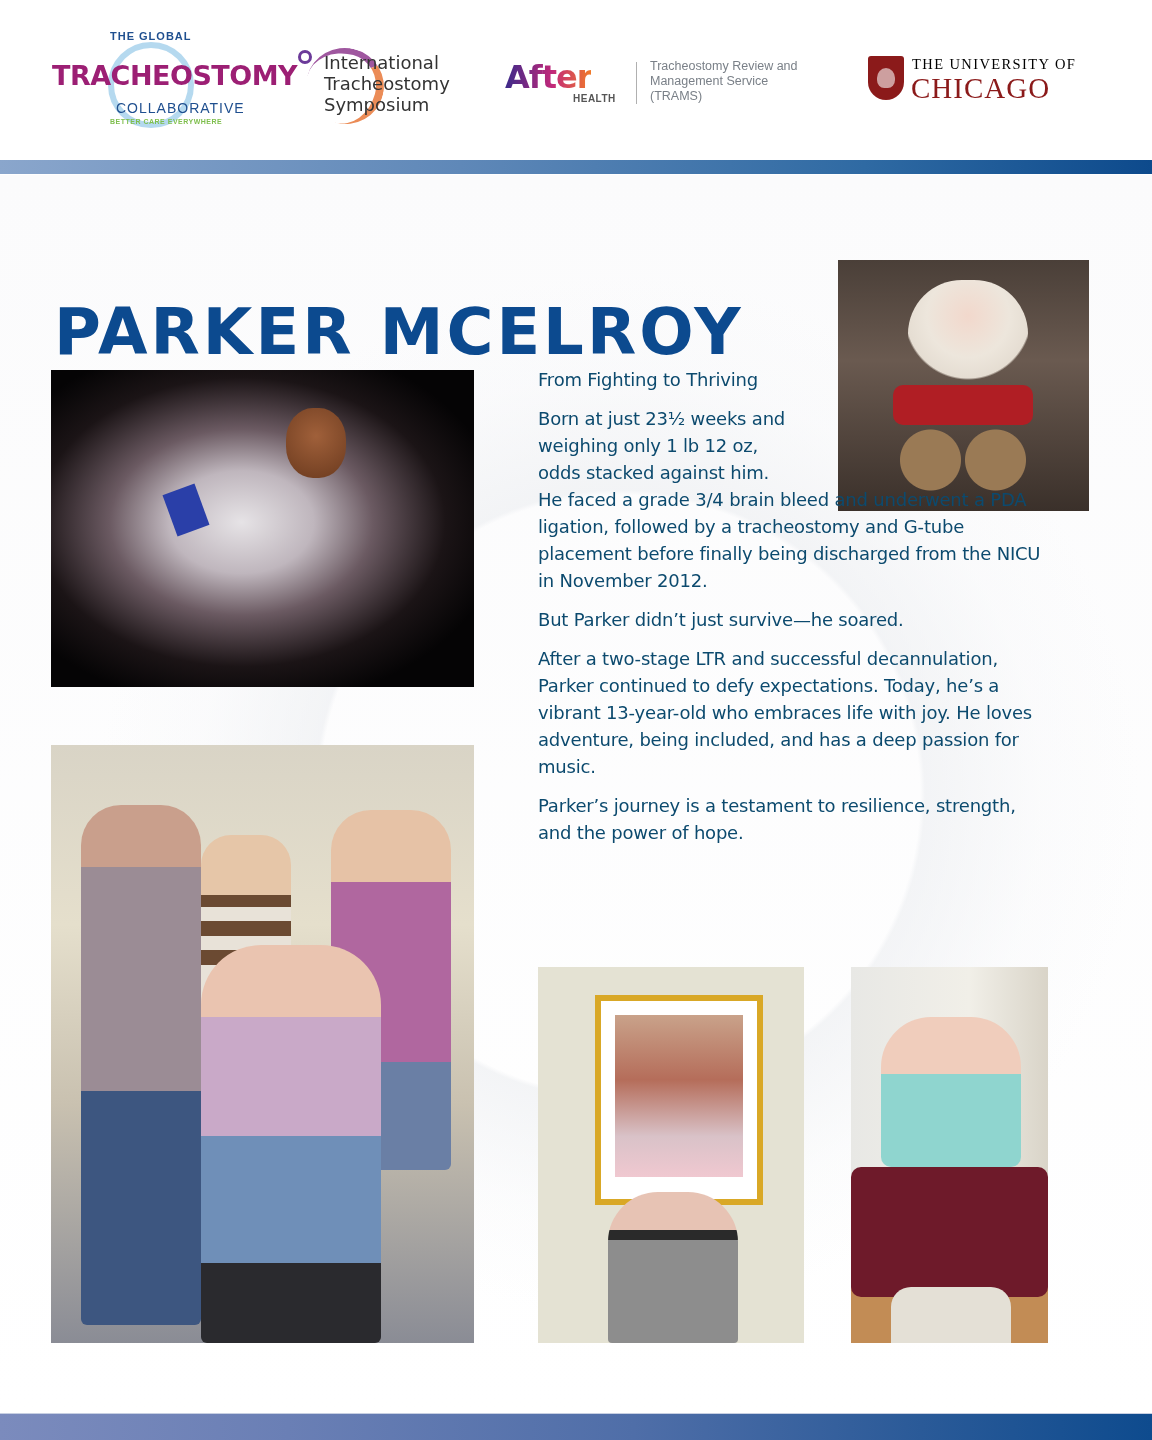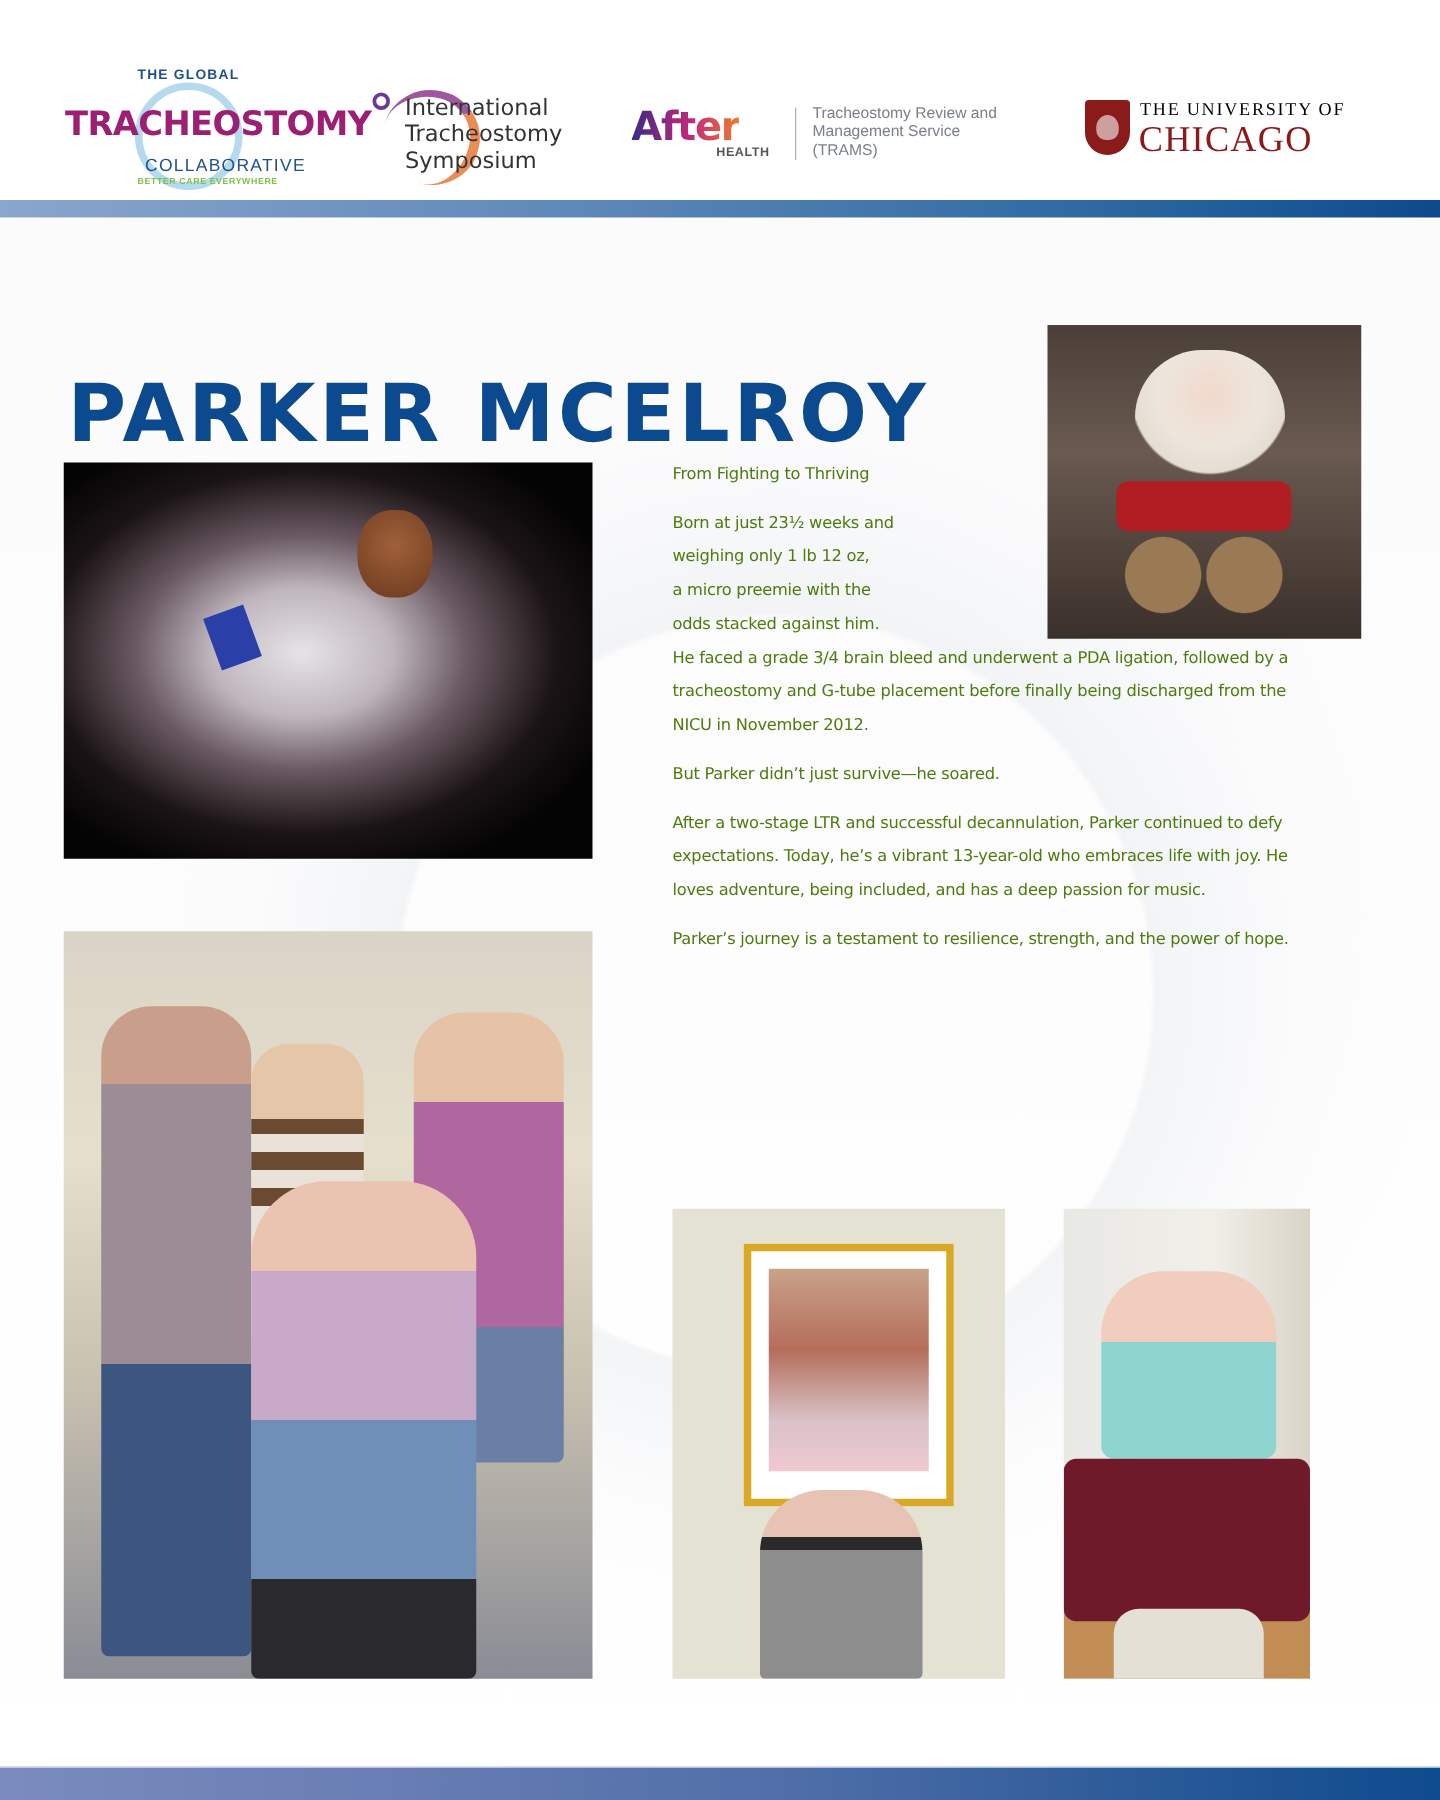--- a/index.html
+++ b/index.html
@@ -5,21 +5,21 @@
   html,body{margin:0;padding:0;}
   body{width:1152px;height:1440px;position:relative;overflow:hidden;background:#ffffff;font-family:"Liberation Sans",sans-serif;}
   .bg-swirl{position:absolute;left:0;top:175px;width:1152px;height:1235px;background:
      radial-gradient(circle at 620px 620px, rgba(240,242,245,0) 300px, rgba(236,238,241,0.6) 305px, rgba(245,246,248,0.3) 420px, rgba(255,255,255,0) 520px),
      linear-gradient(180deg,#fbfbfc 0%,#ffffff 100%);z-index:0;}
   .header{position:absolute;left:0;top:0;width:1152px;height:160px;background:#fff;z-index:2;}
   .top-bar{position:absolute;left:0;top:160px;width:1152px;height:14px;background:linear-gradient(90deg,#8aa6cc 0%,#5f88b8 40%,#2f6aa3 75%,#0d4a8c 100%);z-index:2;}
   .bottom-bar{position:absolute;left:0;top:1413px;width:1152px;height:27px;background:linear-gradient(90deg,#7b8bbd 0%,#6a7fb5 25%,#4f6ea8 55%,#2a5a98 80%,#0e4b8e 100%);border-top:1px solid #c7cfe2;z-index:2;}
 
   
-  .logo{position:absolute;z-index:3;margin-top:24px;}
+  .logo{position:absolute;z-index:3;}
   .logo-gtc{left:50px;top:28px;width:210px;height:110px;}
   .gtc-ring{position:absolute;left:58px;top:14px;width:86px;height:86px;border-radius:50%;border:6px solid rgba(120,185,225,0.55);box-sizing:border-box;}
   .gtc-top{position:absolute;left:60px;top:2px;font-size:11px;font-weight:bold;color:#1f4f8f;letter-spacing:1px;}
   .gtc-main{position:absolute;left:2px;top:32px;font-size:27px;font-weight:bold;color:#9c1f74;letter-spacing:-0.5px;font-family:"DejaVu Sans",sans-serif;}
   .gtc-sub{position:absolute;left:66px;top:72px;font-size:14px;font-weight:normal;color:#1f4f8f;letter-spacing:1px;}
   .gtc-tag{position:absolute;left:60px;top:90px;font-size:7px;font-weight:bold;color:#7fbf4d;letter-spacing:0.5px;}
 
   .logo-its{left:296px;top:46px;width:170px;height:75px;}
   .its-swoosh{position:absolute;left:10px;top:2px;width:70px;height:70px;border-radius:50%;border-right:8px solid #e8793a;border-top:6px solid #8f3a8f;transform:rotate(15deg);opacity:0.85;}
   .its-dot{position:absolute;left:2px;top:4px;width:14px;height:14px;border-radius:50%;border:3px solid #6b3a99;box-sizing:border-box;}
@@ -59,21 +59,21 @@
   .photo-gallery .frame{position:absolute;left:57px;top:28px;width:168px;height:210px;border:6px solid #d9a826;background:#fff;box-sizing:border-box;}
   .photo-gallery .frame:after{content:"";position:absolute;left:14px;top:14px;right:14px;bottom:22px;background:linear-gradient(180deg,#c9a28a 0%,#b56d5a 40%,#d9c2c8 75%,#f0c8d0 100%);}
   .photo-gallery .boy{position:absolute;left:70px;top:225px;width:130px;height:151px;background:linear-gradient(180deg,#e7c3b4 0 25%,#2a2a2a 25% 32%,#8d8d8d 32% 100%);border-radius:50px 50px 4px 4px;}
   .photo-home{left:851px;top:967px;width:197px;height:376px;background:linear-gradient(90deg,#e8e8e5 0%,#f1efe8 60%,#d9d4c8 100%);}
   .photo-home .floor{position:absolute;left:0;bottom:0;width:100%;height:40%;background:#c28c55;}
   .photo-home .boy{position:absolute;left:30px;top:50px;width:140px;height:150px;background:linear-gradient(180deg,#f0cdbc 0 38%,#8fd5cf 38% 100%);border-radius:50px 50px 10px 10px;}
   .photo-home .towel{position:absolute;left:0;top:200px;width:197px;height:130px;background:#6e1a2a;border-radius:10px;}
   .photo-home .legs{position:absolute;left:40px;top:320px;width:120px;height:56px;background:#e4e0d6;border-radius:20px 20px 0 0;}
 
   
-  .story{position:absolute;left:538px;top:366px;width:520px;font-family:"DejaVu Sans",sans-serif;font-size:13px;line-height:27px;color:#4d7c0f;z-index:4;letter-spacing:-0.2px;}
+  .story{position:absolute;left:538px;top:366px;width:520px;font-family:"DejaVu Sans",sans-serif;font-size:18px;line-height:27px;color:#0c4a6e;z-index:4;letter-spacing:-0.2px;}
   .story p{margin:0 0 12px 0;}
   .story .lede{margin-bottom:12px;}
   .story .narrow{width:270px;}
 </style>
 </head>
 <body>
 
 <div class="bg-swirl"></div>
 
 <header class="header">
@@ -146,21 +146,20 @@
   <div class="towel"></div>
   <div class="legs"></div>
 </div>
 
 <article class="story">
   <p class="lede">From Fighting to Thriving</p>
   <p style="margin-bottom:12px;">
     <span class="narrow" style="display:block;">
       <span style="display:block;">Born at just 23½ weeks and</span>
       <span style="display:block;">weighing only 1 lb 12 oz,</span>
-      <span style="display:block;">a micro preemie with the</span>
       <span style="display:block;">odds stacked against him.</span>
     </span>
     <span style="display:block;width:510px;">He faced a grade 3/4 brain bleed and underwent a PDA ligation, followed by a tracheostomy and G-tube placement before finally being discharged from the NICU in November 2012.</span>
   </p>
   <p>But Parker didn’t just survive—he soared.</p>
   <p style="width:510px;">After a two-stage LTR and successful decannulation, Parker continued to defy expectations. Today, he’s a vibrant 13-year-old who embraces life with joy. He loves adventure, being included, and has a deep passion for music.</p>
   <p style="width:515px;">Parker’s journey is a testament to resilience, strength, and the power of hope.</p>
 </article>
 
 <div class="bottom-bar"></div>

